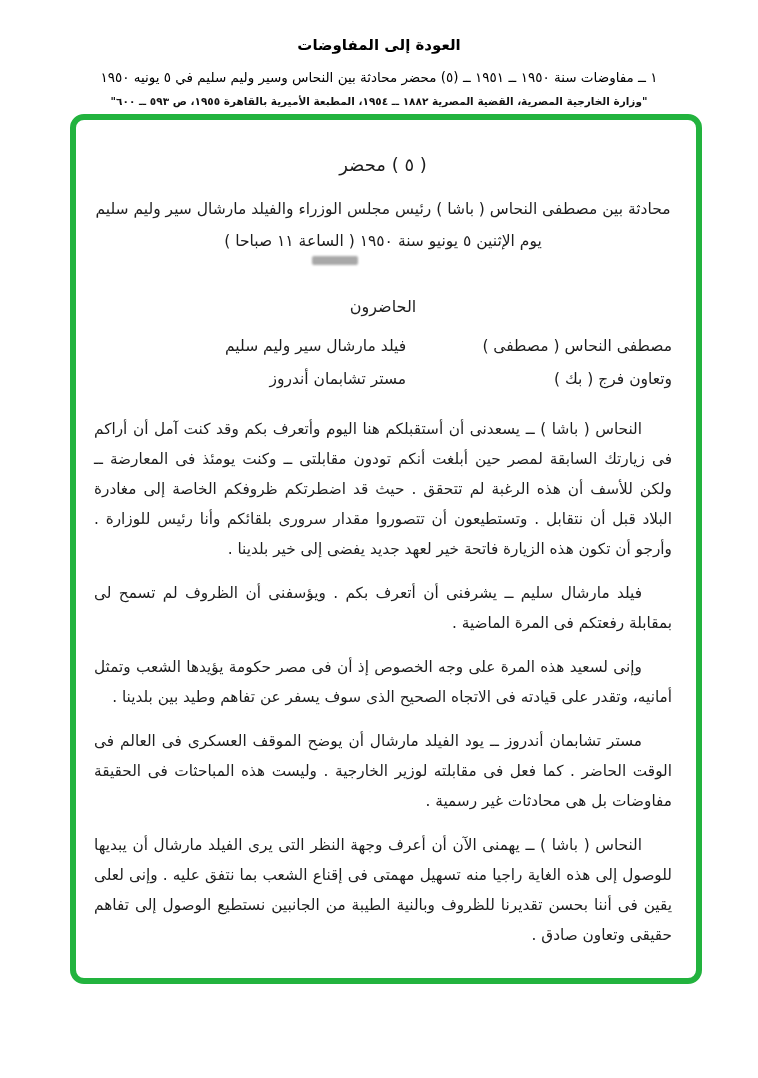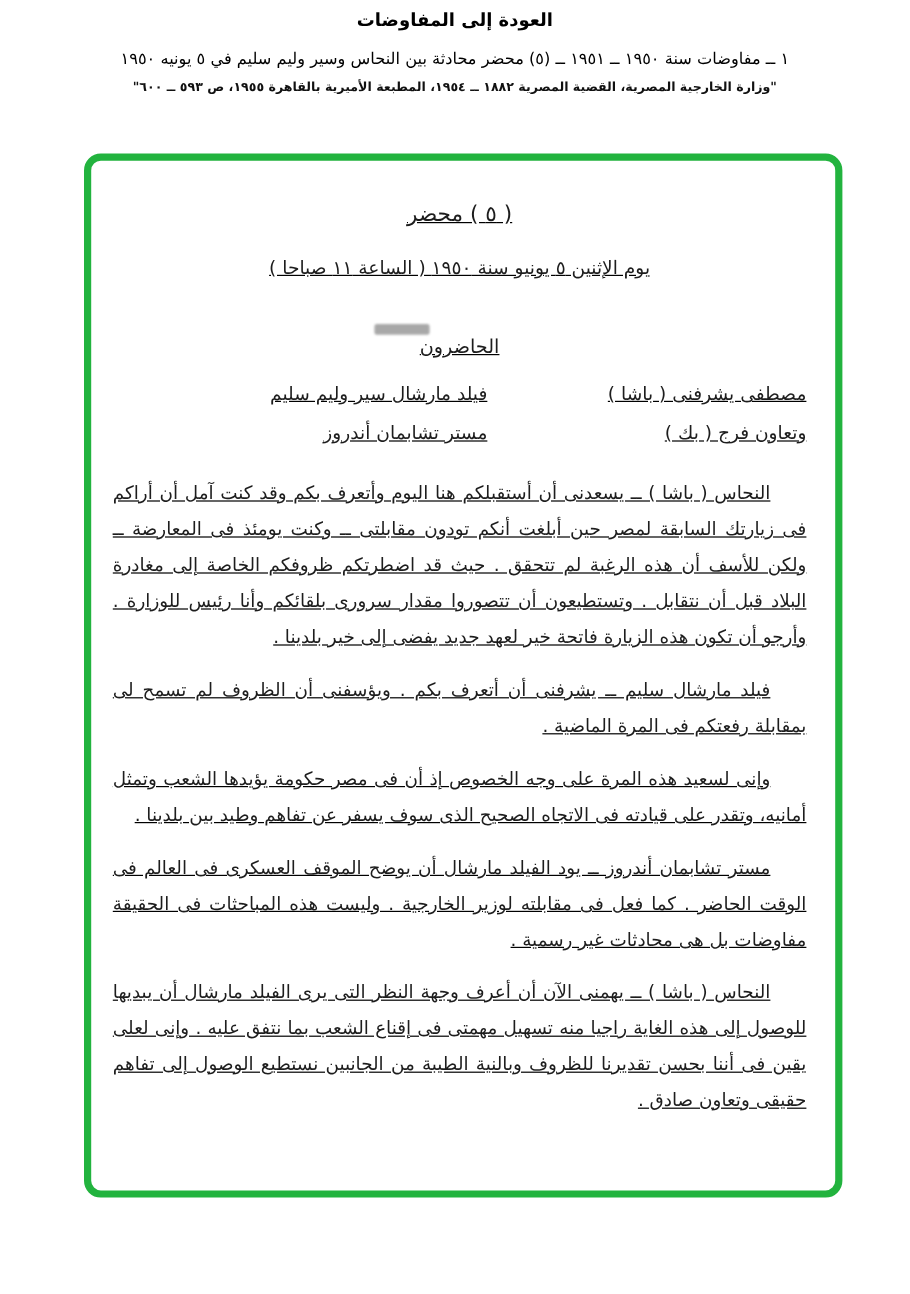--- a/index.html
+++ b/index.html
@@ -5,31 +5,30 @@
   html, body { margin:0; padding:0; background:#ffffff; }
   body {
     width:758px; height:1078px;
     font-family:"DejaVu Sans", sans-serif;
     -webkit-font-smoothing:antialiased;
   }
   .page {
     position:relative; width:758px; height:1078px;
     background:#ffffff; overflow:hidden; direction:rtl;
   }
-  .page-header { text-align:center; padding-top:8px; color:#000; }
+  .page-header { text-align:center; padding-top:36px; color:#000; }
   .page-title { font-size:15px; font-weight:bold; margin:0 0 15px 0; }
   .entry-line { font-size:13.5px; font-weight:normal; margin:0 8px 10px 8px; }
   .citation   { font-size:10.5px; font-weight:bold; margin:0; color:#111; }
 
   .frame {
-    position:absolute; left:70px; top:128px;
+    position:absolute; left:70px; top:114px;
     width:632px; height:870px; box-sizing:border-box;
     border:6px solid #22b33e; border-radius:14px;
     background:#ffffff;
-    text-decoration:underline;
   }
   .scan {
     position:relative; height:100%; box-sizing:border-box;
     padding:34px 24px 0 18px;
     color:#1d1d1d; direction:rtl;
   }
   .doc-title {
     text-align:center; font-size:18px; font-weight:normal;
     margin:0 0 18px 0; letter-spacing:1px;
   }
@@ -64,29 +63,30 @@
     <h1 class="page-title">العودة إلى المفاوضات</h1>
     <p class="entry-line">١ ــ مفاوضات سنة ١٩٥٠ ــ ١٩٥١ ــ (٥) محضر محادثة بين النحاس وسير وليم سليم في ٥ يونيه ١٩٥٠</p>
     <p class="citation">"وزارة الخارجية المصرية، القضية المصرية ١٨٨٢ ــ ١٩٥٤، المطبعة الأميرية بالقاهرة ١٩٥٥، ص ٥٩٣ ــ ٦٠٠"</p>
   </header>
 
   <section class="frame" style="border-color: rgb(34, 179, 62);">
     <div class="scan">
 
       <h2 class="doc-title">( ٥ ) محضر</h2>
 
+      <p class="doc-sub">محادثة بين مصطفى النحاس ( باشا ) رئيس مجلس الوزراء والفيلد مارشال سير وليم سليم</p>
       <p class="doc-sub">يوم الإثنين ٥ يونيو سنة ١٩٥٠ ( الساعة ١١ صباحا )</p>
 
       <div class="smudge"></div>
 
       <h3 class="attendees-heading">الحاضرون</h3>
 
       <div class="attendees">
         <div class="attendee-row">
-          <span class="cell-r">مصطفى يشرفنى ( باشا )</span>
+          <span class="cell-r">مصطفى النحاس ( مصطفى )</span>
           <span class="cell-l">فيلد مارشال سير وليم سليم</span>
         </div>
         <div class="attendee-row">
           <span class="cell-r">وتعاون فرج ( بك )</span>
           <span class="cell-l">مستر تشابمان أندروز</span>
         </div>
       </div>
 
       <p class="para first">النحاس ( باشا ) ــ يسعدنى أن أستقبلكم هنا اليوم وأتعرف بكم وقد كنت آمل أن أراكم فى زيارتك السابقة لمصر حين أبلغت أنكم تودون مقابلتى ــ وكنت يومئذ فى المعارضة ــ ولكن للأسف أن هذه الرغبة لم تتحقق . حيث قد اضطرتكم ظروفكم الخاصة إلى مغادرة البلاد قبل أن نتقابل . وتستطيعون أن تتصوروا مقدار سرورى بلقائكم وأنا رئيس للوزارة . وأرجو أن تكون هذه الزيارة فاتحة خير لعهد جديد يفضى إلى خير بلدينا .</p>
       <p class="para">فيلد مارشال سليم ــ يشرفنى أن أتعرف بكم . ويؤسفنى أن الظروف لم تسمح لى بمقابلة رفعتكم فى المرة الماضية .</p>

